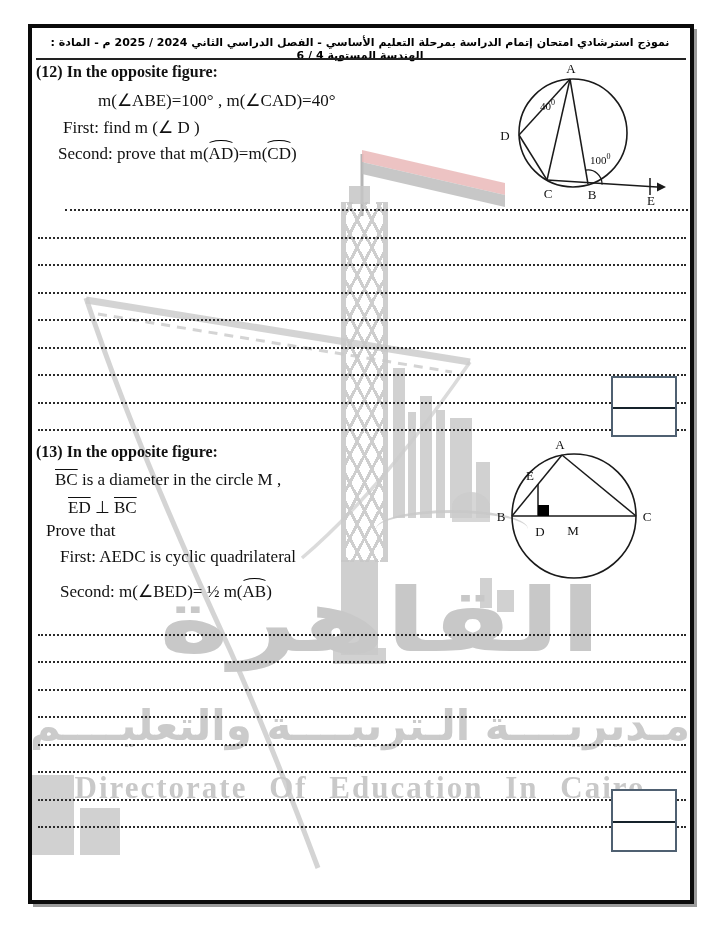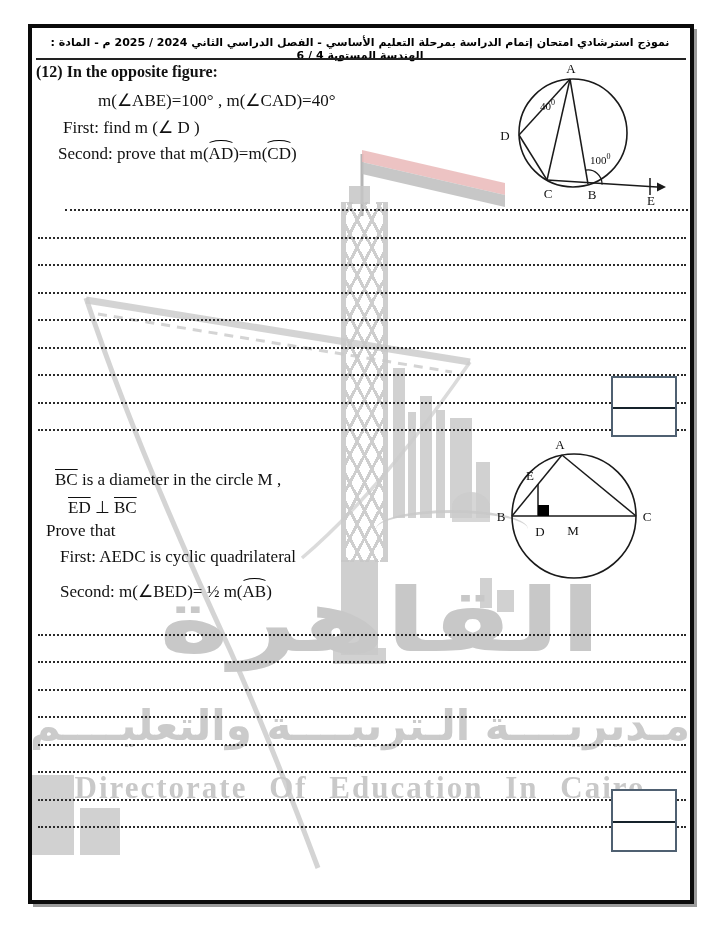--- a/index.html
+++ b/index.html
@@ -150,20 +150,24 @@
   <div class="dotline" style="left:38px;top:319px;width:648px;"></div>
   <div class="dotline" style="left:38px;top:347px;width:648px;"></div>
   <div class="dotline" style="left:38px;top:374px;width:648px;"></div>
   <div class="dotline" style="left:38px;top:402px;width:648px;"></div>
   <div class="dotline" style="left:38px;top:429px;width:648px;"></div>
 
   <div class="ansbox" style="left:611px;top:376px;height:57px;">
     <div class="cell-top"></div>
   </div>
 
+  <div class="q-title" style="left:36px;top:443px;">
+    <span>(13)</span>
+    <span class="u">In the opposite figure:</span>
+  </div>
   <div class="q-line" style="left:55px;top:470px;">
     <span class="bar">BC</span><span>  is a diameter in the circle M ,</span>
   </div>
   <div class="q-line" style="left:68px;top:497px;">
     <span class="bar">ED</span><span> ⊥ </span><span class="bar">BC</span>
   </div>
   <div class="q-line" style="left:46px;top:521px;">Prove that</div>
   <div class="q-line" style="left:60px;top:547px;">First:  AEDC is cyclic quadrilateral</div>
   <div class="q-line" style="left:60px;top:581px;">
     <span>Second: m(∠BED)= ½ m(</span><span class="arc">AB</span><span>)</span>

